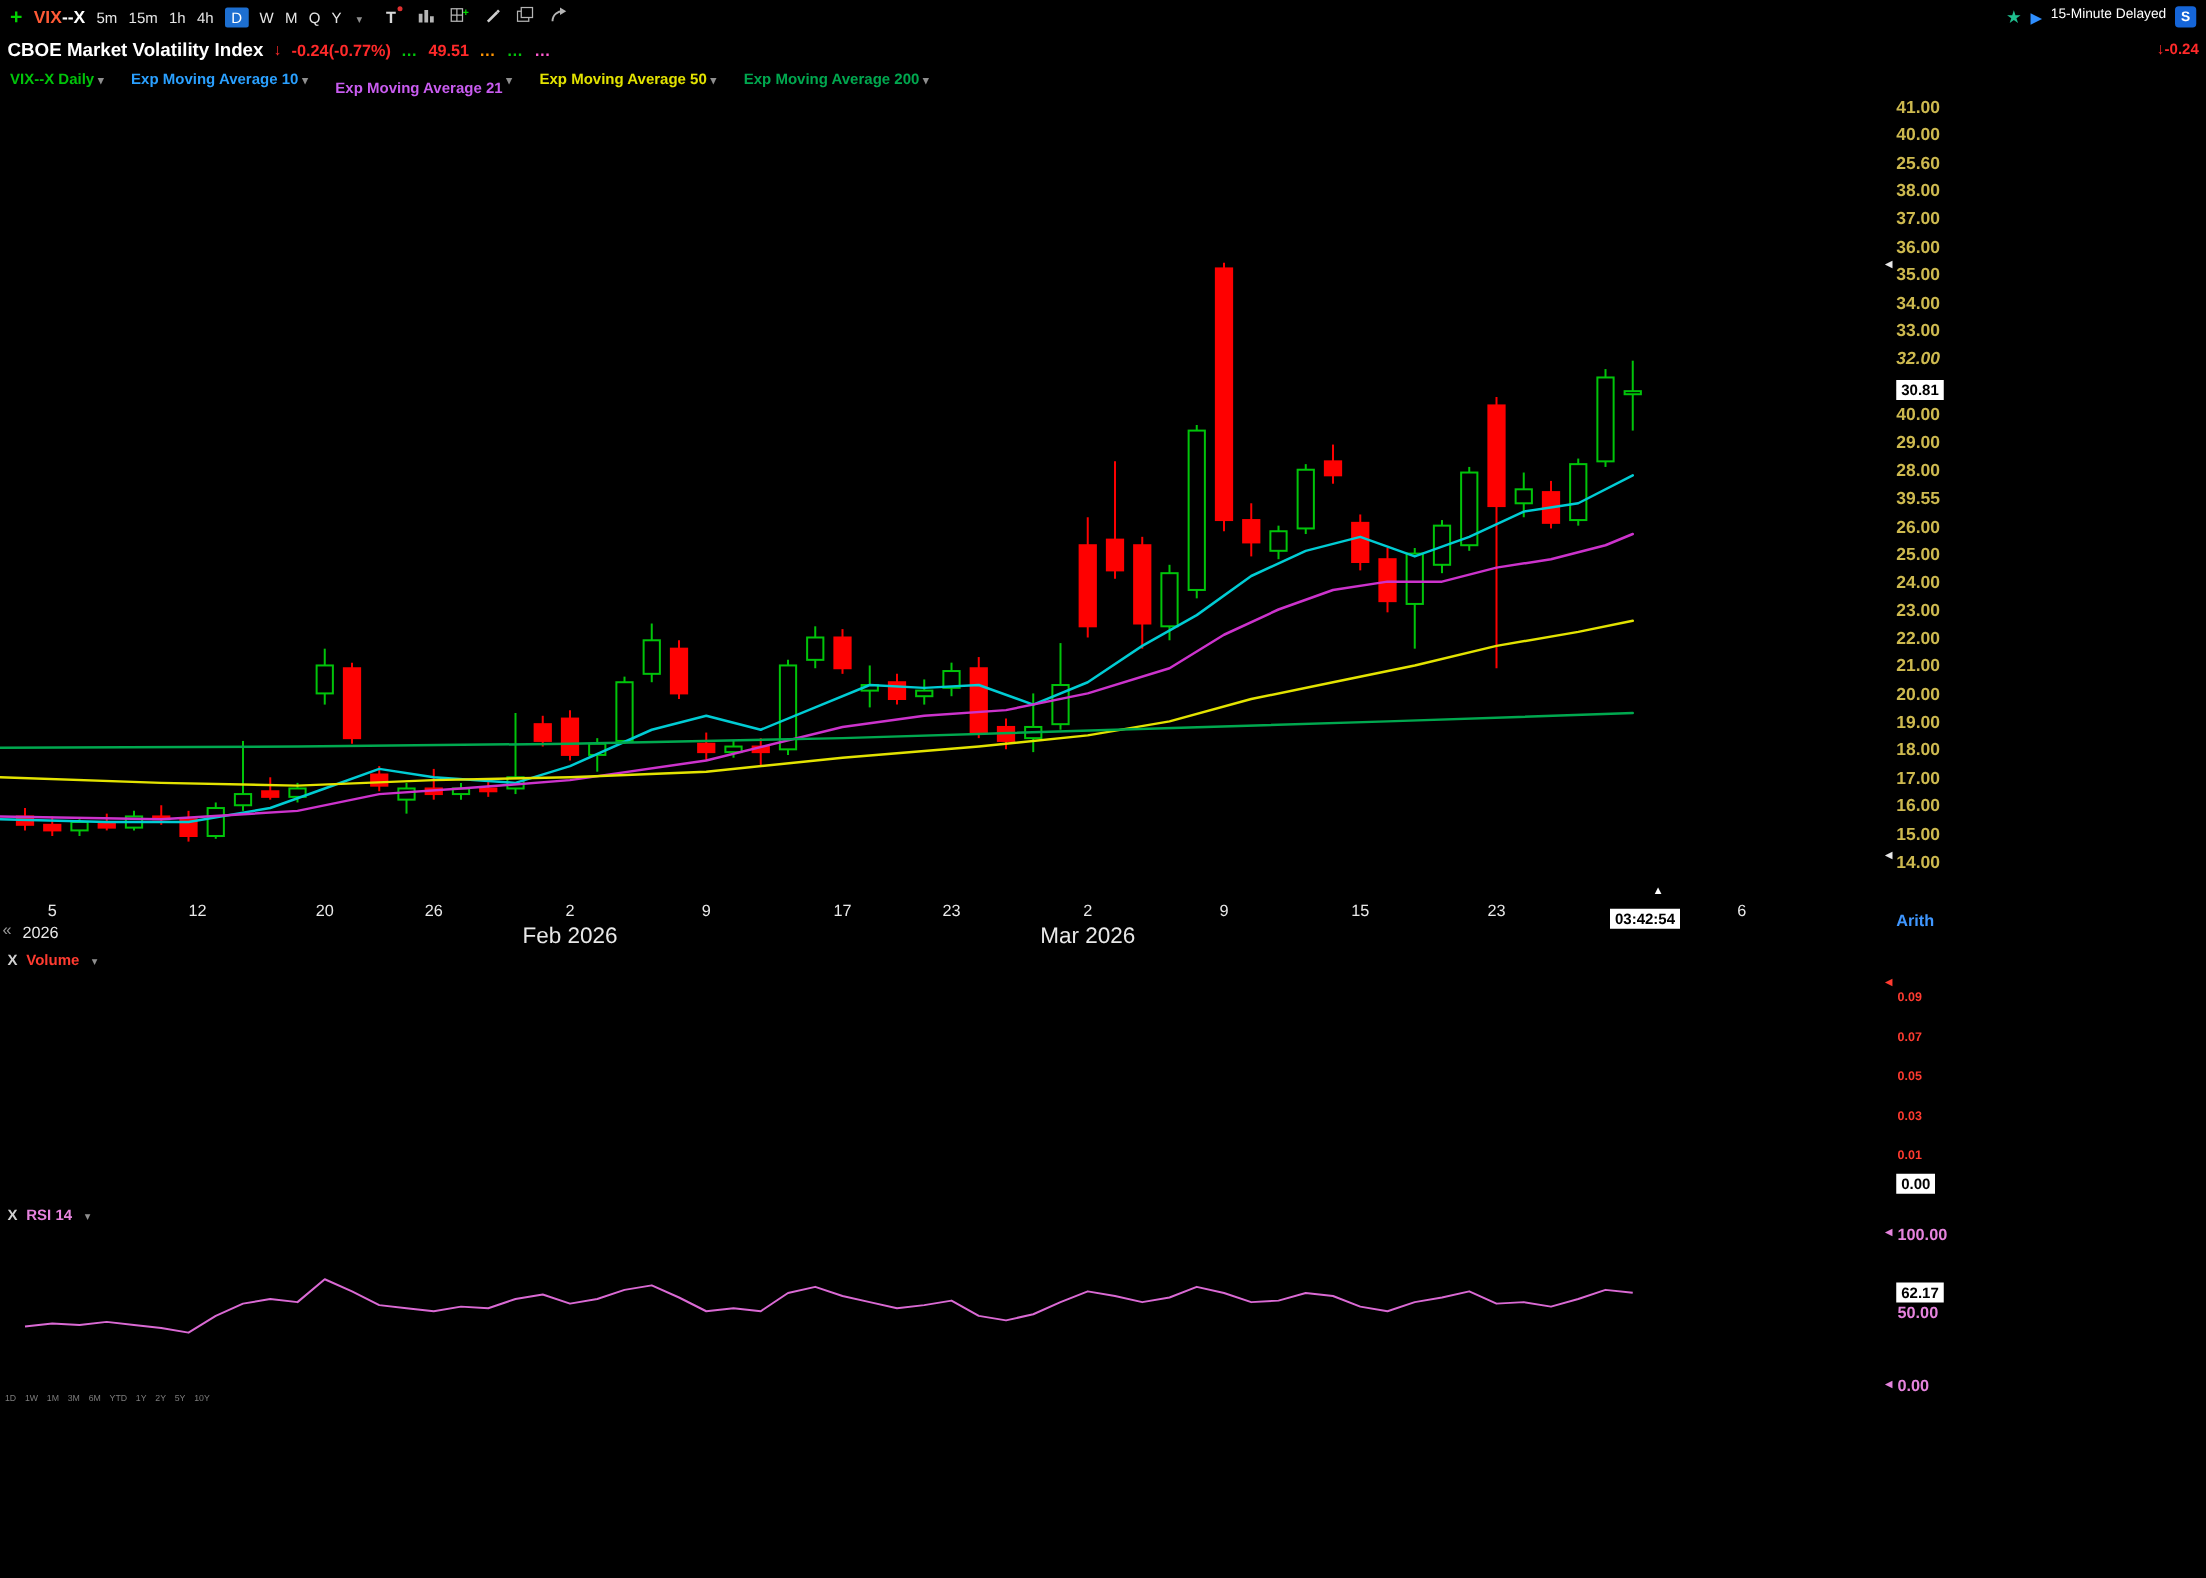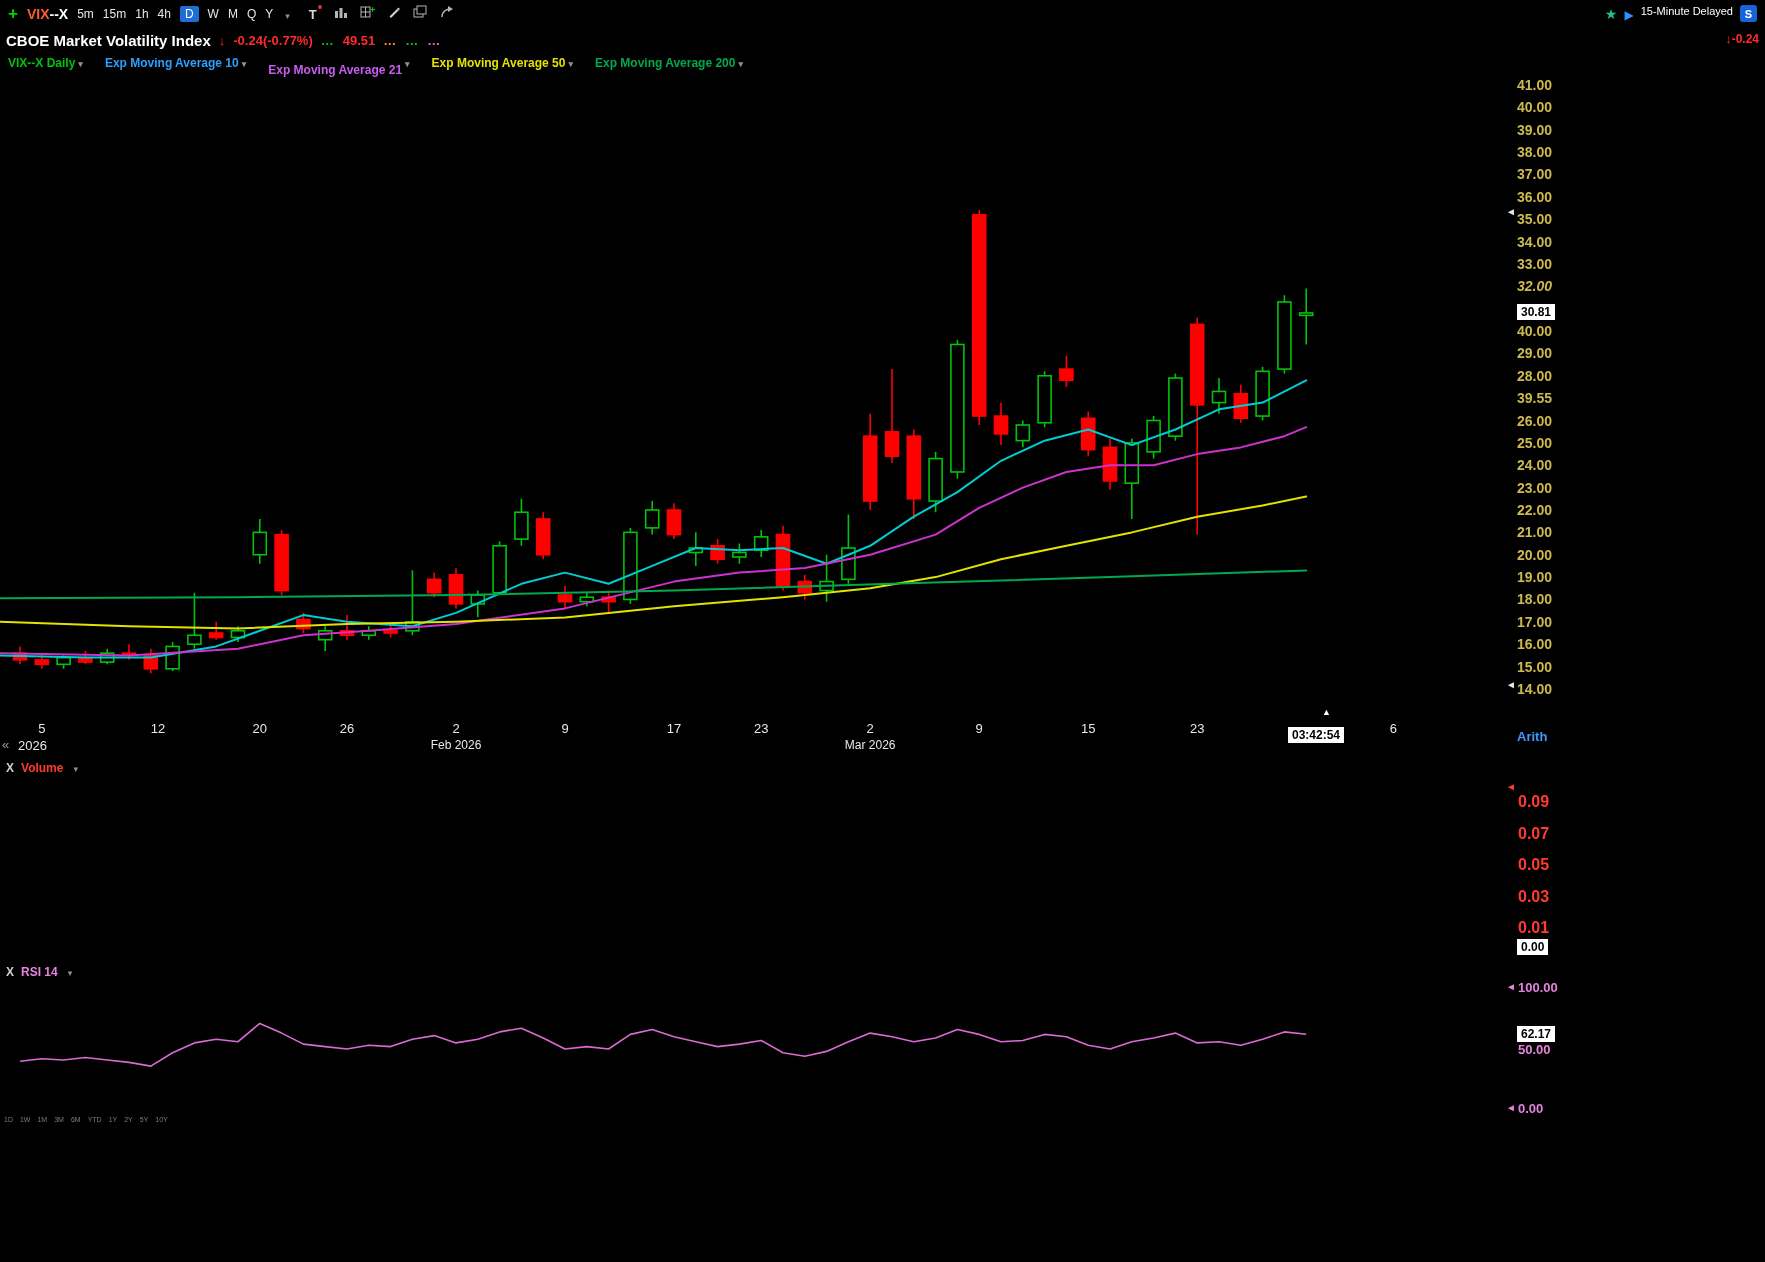--- a/index.html
+++ b/index.html
@@ -45,34 +45,34 @@
   .legend-item{display:flex;align-items:center;font-size:12px;font-weight:700;cursor:pointer}
 
   
   #price-axis{position:absolute;left:1517px;top:0;width:60px;height:720px;z-index:2}
   .ytick{position:absolute;left:0;width:54px;font-size:14px;font-weight:700;
          color:#cdb94f;line-height:18px}
   .box{position:absolute;background:#fff;color:#000;font-size:12px;font-weight:700;
        padding:1px 4px;z-index:4;white-space:nowrap}
   #x-axis-ticks{position:absolute;left:0;top:721px;width:1520px;height:40px;z-index:2}
   .xtick{position:absolute;top:0;width:50px;text-align:center;font-size:13px;color:#e8e8e8}
-  .xmonth{position:absolute;top:17px;width:80px;text-align:center;font-size:12px;color:#e8e8e8}
+  .xmonth{position:absolute;top:17px;width:80px;text-align:center;font-size:18px;color:#e8e8e8}
   .yearlbl{position:absolute;left:18px;top:738px;font-size:13px;color:#e8e8e8;z-index:2}
   .histnav::before{content:"«";color:#9a9a9a;font-size:13px}
   .arith{position:absolute;left:1517px;top:729px;color:#3f97ff;font-weight:700;
          font-size:13px;z-index:2}
   .marker{position:absolute;z-index:3;font-size:10px;line-height:10px}
   .m-left::before{content:"◄"}
   .m-up::before{content:"▲"}
 
   
   .panel-header{position:absolute;display:flex;align-items:center;gap:7px;font-size:12px;z-index:2}
   .ph-x{color:#cfcfcf;font-weight:700;cursor:pointer}
   #volume-axis{position:absolute;left:1518px;top:0;width:60px;z-index:2}
-  .vtick{position:absolute;left:0;font-size:16px;font-weight:700;color:#ff3b30}
+  .vtick{position:absolute;left:0;font-size:10px;font-weight:700;color:#ff3b30}
   .rtick{position:absolute;left:1518px;font-size:13px;font-weight:700;color:#e583dd;z-index:2}
 
   #zoom-presets{position:absolute;left:4px;top:1116px;display:flex;gap:7px;
                 font-size:7px;color:#7d7d7d;z-index:2}
   #zoom-presets span{cursor:pointer}
 </style>
 </head>
 <body>
 
 <svg id="chart-svg" width="1765" height="1262">
@@ -299,21 +299,21 @@
     </span>
     <span class="legend-item">
       <span style="color: rgb(0, 168, 79);">Exp Moving Average 200</span>
       <span class="chev"></span>
     </span>
   </div>
 
 <div id="price-axis">
     <div class="ytick" style="top: 76px;">41.00</div>
     <div class="ytick" style="top: 98.368px;">40.00</div>
-    <div class="ytick" style="top: 120.736px;">39.00</div>
+    <div class="ytick" style="top: 120.736px;">25.60</div>
     <div class="ytick" style="top: 143.104px;">38.00</div>
     <div class="ytick" style="top: 165.472px;">37.00</div>
     <div class="ytick" style="top: 187.84px;">36.00</div>
     <div class="ytick" style="top: 210.208px;">35.00</div>
     <div class="ytick" style="top: 232.576px;">34.00</div>
     <div class="ytick" style="top: 254.944px;">33.00</div>
     <div class="ytick" style="top: 277.312px; font-style: italic;">32.00</div>
     <div class="ytick" style="top: 299.68px;">31.00</div>
     <div class="ytick" style="top: 322.048px;">40.00</div>
     <div class="ytick" style="top: 344.416px;">29.00</div>

